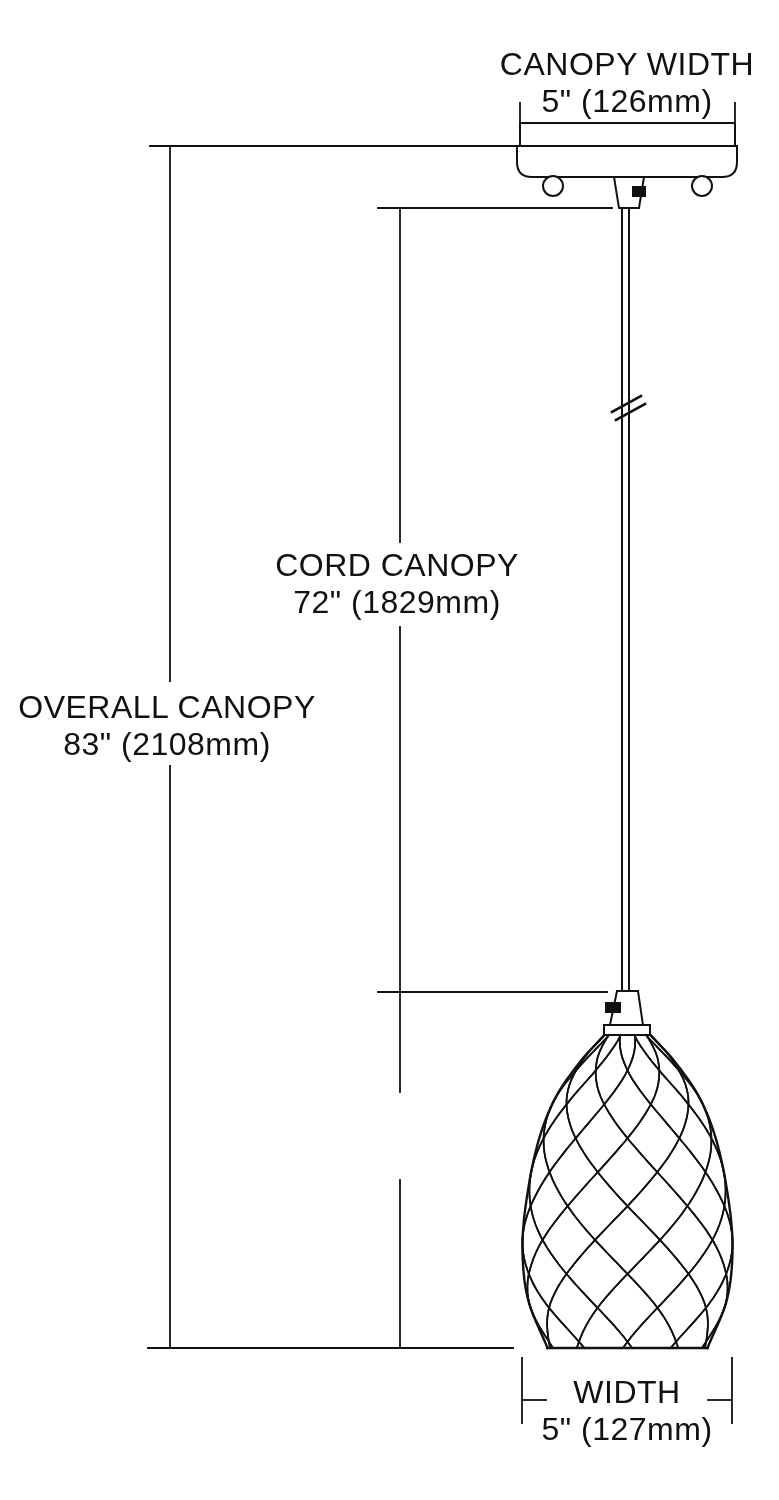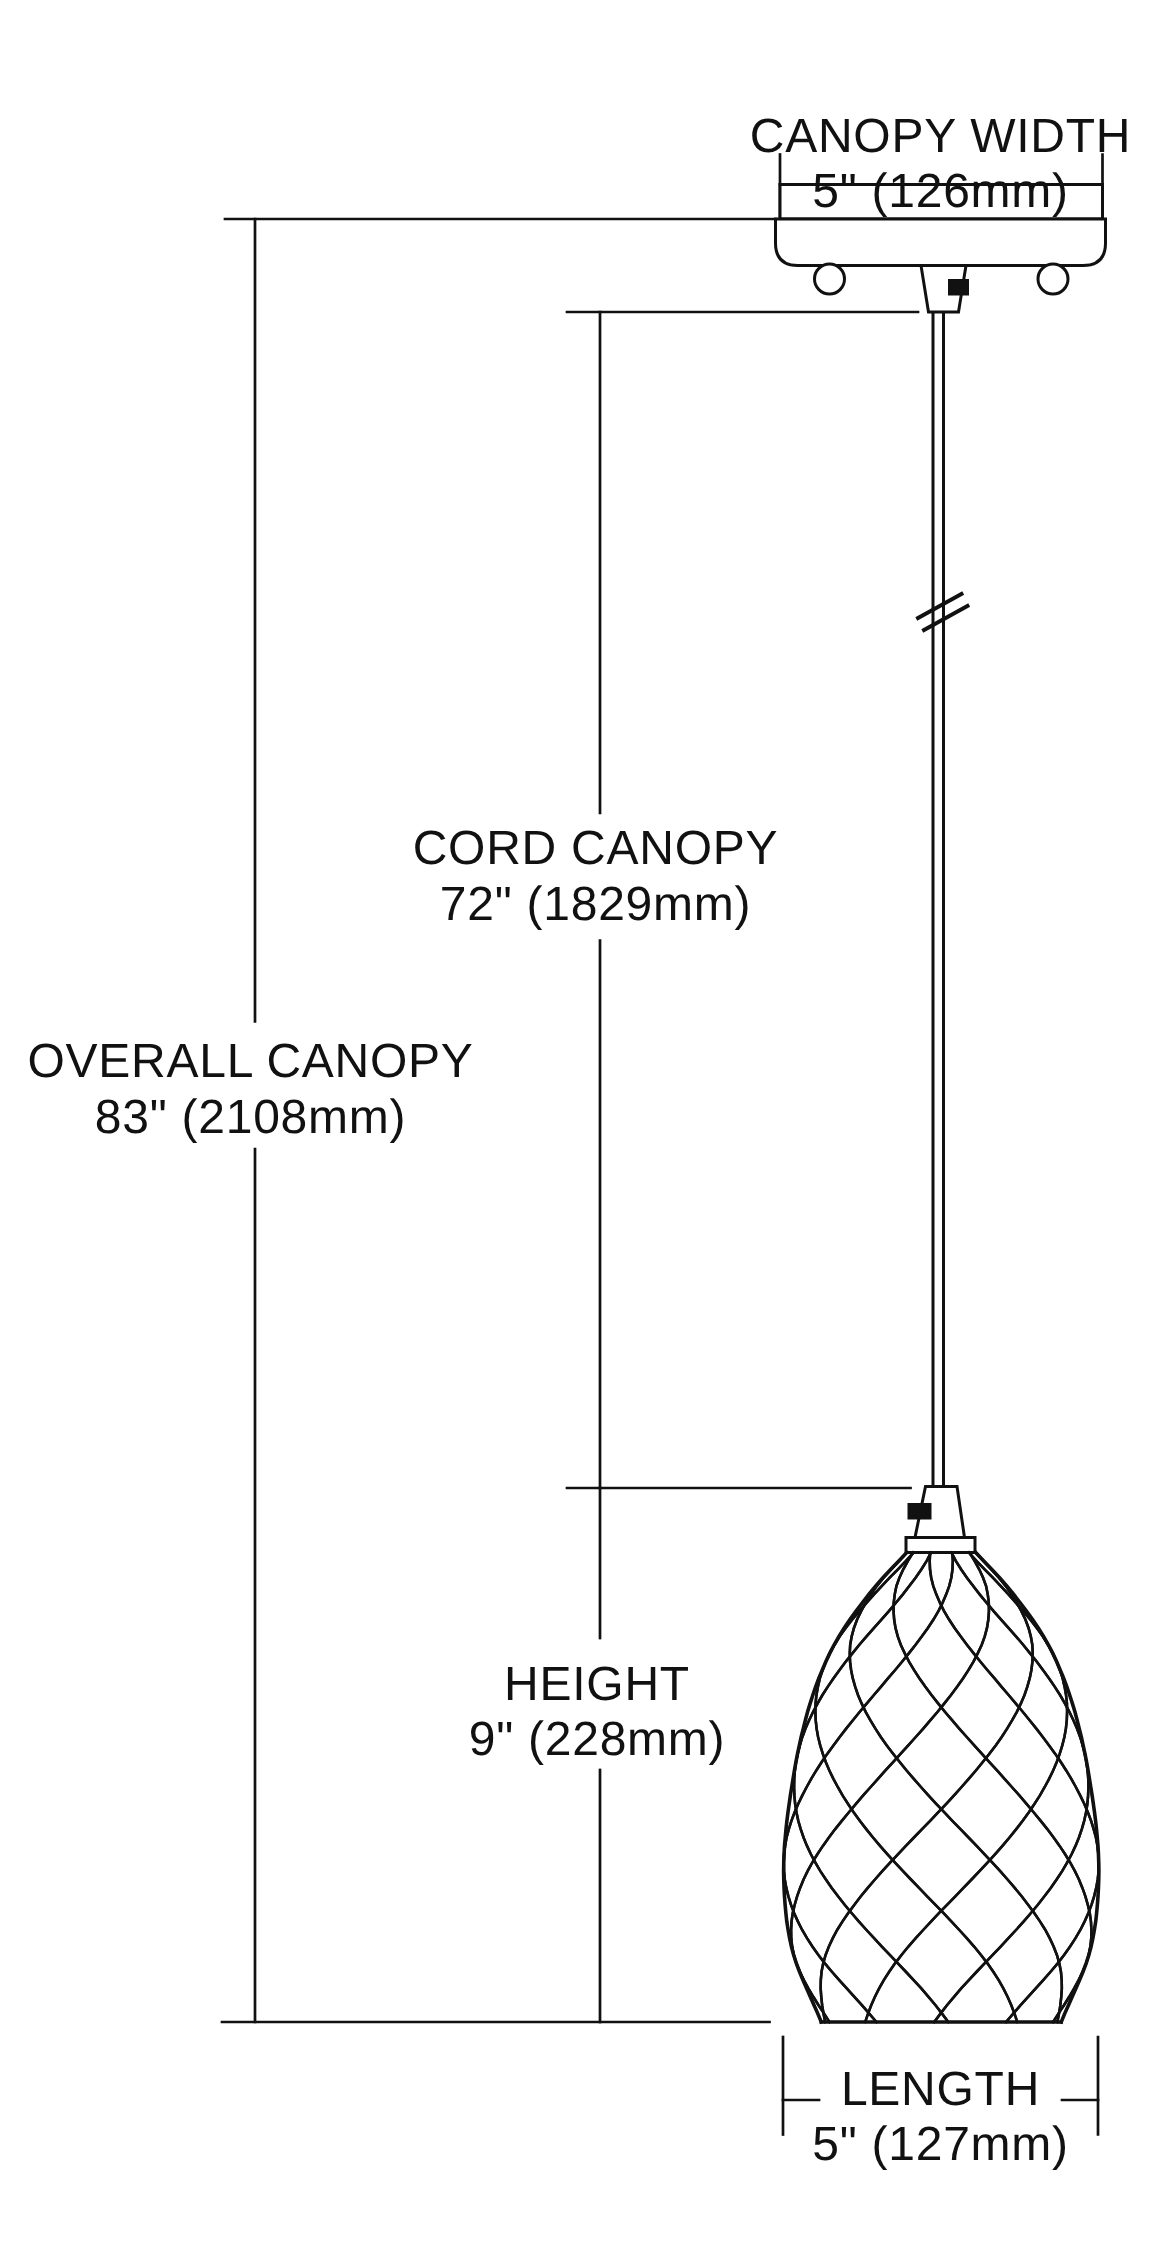--- a/index.html
+++ b/index.html
@@ -104,38 +104,34 @@
         <path d="M645.9 1035.0 L651.0 1040.6 L656.4 1046.2 L661.9 1051.8 L667.2 1057.4 L672.3 1062.9 L677.2 1068.5 L682.1 1074.1 L686.8 1079.7 L691.2 1085.3 L695.2 1090.9 L698.7 1096.5 L701.7 1102.1 L704.4 1107.7 L706.6 1113.3 L708.4 1118.8 L709.7 1124.4 L710.7 1130.0 L711.3 1135.6 L711.4 1141.2 L711.2 1146.8 L710.6 1152.4 L709.6 1158.0 L708.2 1163.6 L706.5 1169.1 L704.5 1174.7 L702.1 1180.3 L699.4 1185.9 L696.4 1191.5 L693.2 1197.1 L689.6 1202.7 L685.8 1208.3 L681.8 1213.9 L677.5 1219.4 L673.0 1225.0 L668.3 1230.6 L663.3 1236.2 L658.3 1241.8 L653.0 1247.4 L647.7 1253.0 L642.3 1258.6 L636.9 1264.2 L631.5 1269.8 L626.1 1275.3 L620.8 1280.9 L615.6 1286.5 L610.5 1292.1 L605.6 1297.7 L601.0 1303.3 L596.7 1308.9 L592.8 1314.5 L589.2 1320.1 L586.1 1325.6 L583.3 1331.2 L580.8 1336.8 L578.7 1342.4 L576.8 1348.0" fill="none" stroke="#111111" stroke-width="1.7"></path>
         <path d="M650.5 1035.0 L655.7 1040.6 L661.0 1046.2 L666.0 1051.8 L670.5 1057.4 L674.3 1062.9 L677.8 1068.5 L680.9 1074.1 L683.6 1079.7 L685.7 1085.3 L687.2 1090.9 L688.2 1096.5 L688.5 1102.1 L688.3 1107.7 L687.6 1113.3 L686.5 1118.8 L684.9 1124.4 L683.0 1130.0 L680.6 1135.6 L677.9 1141.2 L674.8 1146.8 L671.4 1152.4 L667.8 1158.0 L663.8 1163.6 L659.6 1169.1 L655.2 1174.7 L650.6 1180.3 L645.8 1185.9 L640.9 1191.5 L635.9 1197.1 L630.7 1202.7 L625.4 1208.3 L620.1 1213.9 L614.7 1219.4 L609.3 1225.0 L603.9 1230.6 L598.6 1236.2 L593.4 1241.8 L588.2 1247.4 L583.3 1253.0 L578.5 1258.6 L573.9 1264.2 L569.6 1269.8 L565.5 1275.3 L561.7 1280.9 L558.2 1286.5 L555.2 1292.1 L552.6 1297.7 L550.4 1303.3 L548.8 1308.9 L547.7 1314.5 L547.2 1320.1 L547.1 1325.6 L547.5 1331.2 L548.1 1336.8 L549.0 1342.4 L550.1 1348.0" fill="none" stroke="#111111" stroke-width="1.7"></path>
         <path d="M646.3 1035.0 L649.7 1040.6 L652.8 1046.2 L655.4 1051.8 L657.4 1057.4 L658.5 1062.9 L659.2 1068.5 L659.3 1074.1 L658.9 1079.7 L658.0 1085.3 L656.5 1090.9 L654.5 1096.5 L651.9 1102.1 L649.0 1107.7 L645.7 1113.3 L642.1 1118.8 L638.2 1124.4 L634.0 1130.0 L629.6 1135.6 L625.1 1141.2 L620.3 1146.8 L615.5 1152.4 L610.5 1158.0 L605.5 1163.6 L600.5 1169.1 L595.4 1174.7 L590.3 1180.3 L585.3 1185.9 L580.3 1191.5 L575.3 1197.1 L570.5 1202.7 L565.8 1208.3 L561.2 1213.9 L556.8 1219.4 L552.6 1225.0 L548.6 1230.6 L544.9 1236.2 L541.5 1241.8 L538.4 1247.4 L535.7 1253.0 L533.4 1258.6 L531.4 1264.2 L529.8 1269.8 L528.5 1275.3 L527.7 1280.9 L527.4 1286.5 L527.5 1292.1 L528.1 1297.7 L529.2 1303.3 L530.9 1308.9 L533.2 1314.5 L535.9 1320.1 L538.9 1325.6 L542.2 1331.2 L545.7 1336.8 L549.4 1342.4 L553.0 1348.0" fill="none" stroke="#111111" stroke-width="1.7"></path>
         <path d="M634.9 1035.0 L635.2 1040.6 L635.0 1046.2 L634.2 1051.8 L632.8 1057.4 L630.8 1062.9 L628.4 1068.5 L625.6 1074.1 L622.3 1079.7 L618.6 1085.3 L614.6 1090.9 L610.4 1096.5 L606.0 1102.1 L601.5 1107.7 L596.8 1113.3 L592.1 1118.8 L587.4 1124.4 L582.6 1130.0 L577.9 1135.6 L573.2 1141.2 L568.6 1146.8 L564.1 1152.4 L559.8 1158.0 L555.6 1163.6 L551.6 1169.1 L547.8 1174.7 L544.2 1180.3 L540.8 1185.9 L537.7 1191.5 L534.8 1197.1 L532.1 1202.7 L529.7 1208.3 L527.6 1213.9 L525.9 1219.4 L524.4 1225.0 L523.4 1230.6 L522.7 1236.2 L522.5 1241.8 L522.6 1247.4 L523.2 1253.0 L524.2 1258.6 L525.6 1264.2 L527.3 1269.8 L529.4 1275.3 L531.9 1280.9 L534.7 1286.5 L538.0 1292.1 L541.6 1297.7 L545.6 1303.3 L549.9 1308.9 L554.6 1314.5 L559.5 1320.1 L564.5 1325.6 L569.6 1331.2 L574.6 1336.8 L579.5 1342.4 L584.3 1348.0" fill="none" stroke="#111111" stroke-width="1.7"></path>
         <path d="M604.5 1035.0 L599.2 1040.6 L593.9 1046.2 L588.6 1051.8 L583.7 1057.4 L579.2 1062.9 L574.9 1068.5 L570.7 1074.1 L566.6 1079.7 L562.8 1085.3 L559.3 1090.9 L556.1 1096.5 L553.2 1102.1 L550.6 1107.7 L548.2 1113.3 L545.9 1118.8 L543.8 1124.4 L541.9 1130.0 L540.1 1135.6 L538.4 1141.2 L536.9 1146.8 L535.5 1152.4 L534.1 1158.0 L532.9 1163.6 L531.7 1169.1 L530.6 1174.7 L529.6 1180.3 L528.7 1185.9 L527.8 1191.5 L526.9 1197.1 L526.1 1202.7 L525.3 1208.3 L524.6 1213.9 L524.0 1219.4 L523.5 1225.0 L523.0 1230.6 L522.7 1236.2 L522.5 1241.8 L522.4 1247.4 L522.5 1253.0 L522.7 1258.6 L523.0 1264.2 L523.4 1269.8 L523.9 1275.3 L524.5 1280.9 L525.4 1286.5 L526.4 1292.1 L527.6 1297.7 L529.1 1303.3 L530.9 1308.9 L533.0 1314.5 L535.3 1320.1 L537.7 1325.6 L540.2 1331.2 L542.7 1336.8 L545.2 1342.4 L547.5 1348.0" fill="none" stroke="#111111" stroke-width="2.4"></path>
         <path d="M650.5 1035.0 L655.8 1040.6 L661.1 1046.2 L666.4 1051.8 L671.3 1057.4 L675.8 1062.9 L680.1 1068.5 L684.3 1074.1 L688.4 1079.7 L692.2 1085.3 L695.7 1090.9 L698.9 1096.5 L701.8 1102.1 L704.4 1107.7 L706.8 1113.3 L709.1 1118.8 L711.2 1124.4 L713.1 1130.0 L714.9 1135.6 L716.6 1141.2 L718.1 1146.8 L719.5 1152.4 L720.9 1158.0 L722.1 1163.6 L723.3 1169.1 L724.4 1174.7 L725.4 1180.3 L726.3 1185.9 L727.2 1191.5 L728.1 1197.1 L728.9 1202.7 L729.7 1208.3 L730.4 1213.9 L731.0 1219.4 L731.5 1225.0 L732.0 1230.6 L732.3 1236.2 L732.5 1241.8 L732.6 1247.4 L732.5 1253.0 L732.3 1258.6 L732.0 1264.2 L731.6 1269.8 L731.1 1275.3 L730.5 1280.9 L729.6 1286.5 L728.6 1292.1 L727.4 1297.7 L725.9 1303.3 L724.1 1308.9 L722.0 1314.5 L719.7 1320.1 L717.3 1325.6 L714.8 1331.2 L712.3 1336.8 L709.8 1342.4 L707.5 1348.0" fill="none" stroke="#111111" stroke-width="2.4"></path>
         <path d="M 547.5 1348 L 707.5 1348" fill="none" stroke="#111111" stroke-width="2.4"></path>
       </g>
   </svg>
 
-  <div class="dim-label" style="left:627px;top:46px;margin-top:26px;">
+  <div class="dim-label" style="left:627px;top:46px;">
     <span>CANOPY WIDTH</span>
     <span>5" (126mm)</span>
   </div>
 
   <div class="dim-label" style="left:397px;top:547px;">
     <span>CORD CANOPY</span>
     <span>72" (1829mm)</span>
   </div>
 
   <div class="dim-label" style="left:167px;top:689px;">
     <span>OVERALL CANOPY</span>
     <span>83" (2108mm)</span>
   </div>
 
-  <div class="dim-label" style="left:398px;top:1104px;">
-    <span>HEIGHT</span>
-    <span>9" (228mm)</span>
-  </div>
 
   <div class="dim-label" style="left:627px;top:1374px;">
-    <span>LENGTH</span>
+    <span>WIDTH</span>
     <span>5" (127mm)</span>
   </div>
 
 </div>
 
 </body></html>

